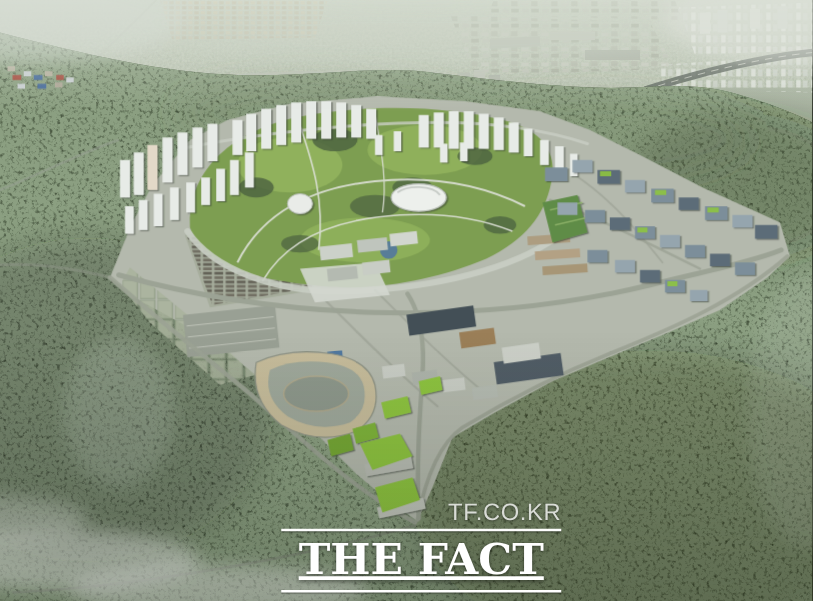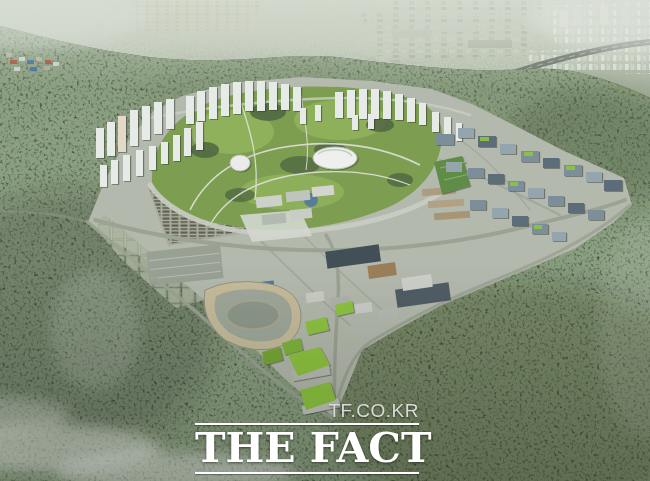--- a/index.html
+++ b/index.html
@@ -21,39 +21,40 @@
   .of1{fill:var(--office-blue,#7b8e9a);}
   .of2{fill:var(--office-dark,#5c6c78);}
   .of3{fill:var(--office-light,#95a5ae);}
   .roofg{fill:var(--roof-green,#8ec43f);}
   .pond-shore{fill:var(--pond-shore,#c6bc9b);}
   .pond-water{fill:var(--pond-water,#9fa89b);}
   .road{stroke:var(--road-gray,#9ca395);fill:none;stroke-linecap:round;}
   .road-lt{stroke:var(--road-light,#c9cec4);fill:none;stroke-linecap:round;}
 
   
-  .wm{position:absolute;left:195px;top:400px;width:224px;pointer-events:none;}
+  .wm{position:absolute;left:225px;top:400px;width:224px;pointer-events:none;}
   .wm-url{
     text-align:right;
     font-size:19px;line-height:21px;
     letter-spacing:.5px;
     color:var(--watermark-gray,#d9dcd6);
     text-shadow:0 1px 2px rgba(0,0,0,.45);
     margin:0 0 2px 0;
   }
   .wm-line{height:2px;background:var(--watermark-white,#fff);box-shadow:0 1px 1px rgba(0,0,0,.35);}
   .wm-title{
     font-family:"DejaVu Serif", serif;
     font-weight:bold;
-    font-size:41px;line-height:43px;
+    font-size:34px;line-height:43px;
     text-align:center;
     color:var(--watermark-white,#fff);
     text-shadow:0 1px 3px rgba(0,0,0,.5);
     margin:2px 0 2px 0;
     white-space:nowrap;
+    text-decoration:underline;
   }
 </style>
 </head>
 <body>
 
 <div id="stage">
 <svg id="scene-svg" viewBox="0 0 650 481" aria-hidden="true">
   <defs>
     <linearGradient id="g-dist" x1="0" y1="0" x2="0" y2="1">
       <stop offset="0" stop-color="#c6cdc1"></stop>

